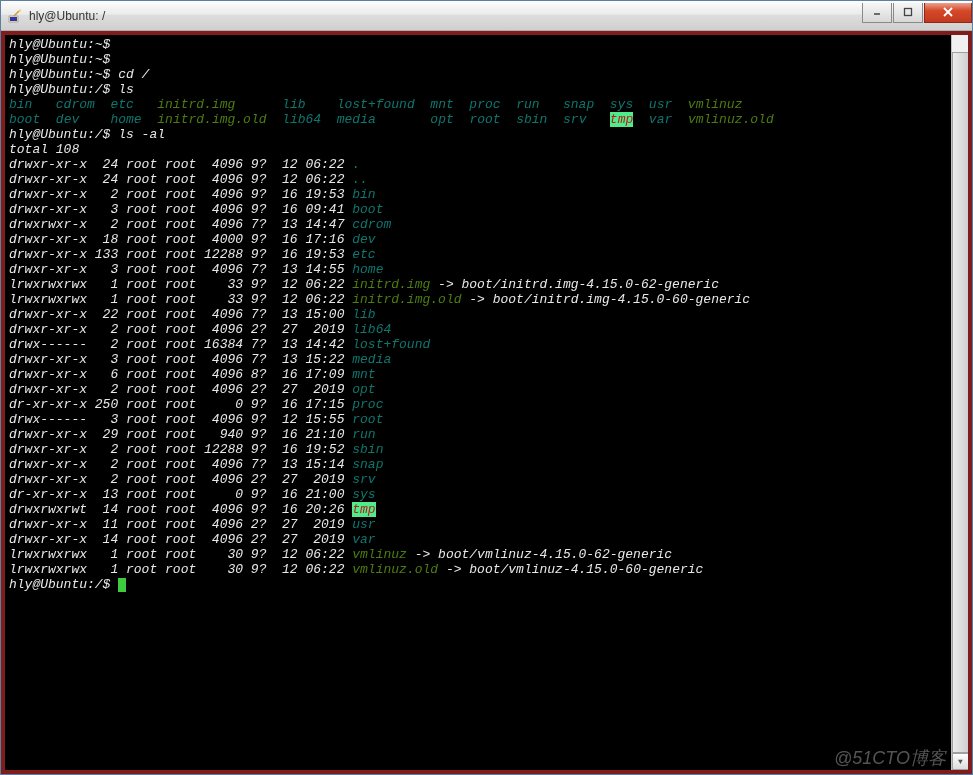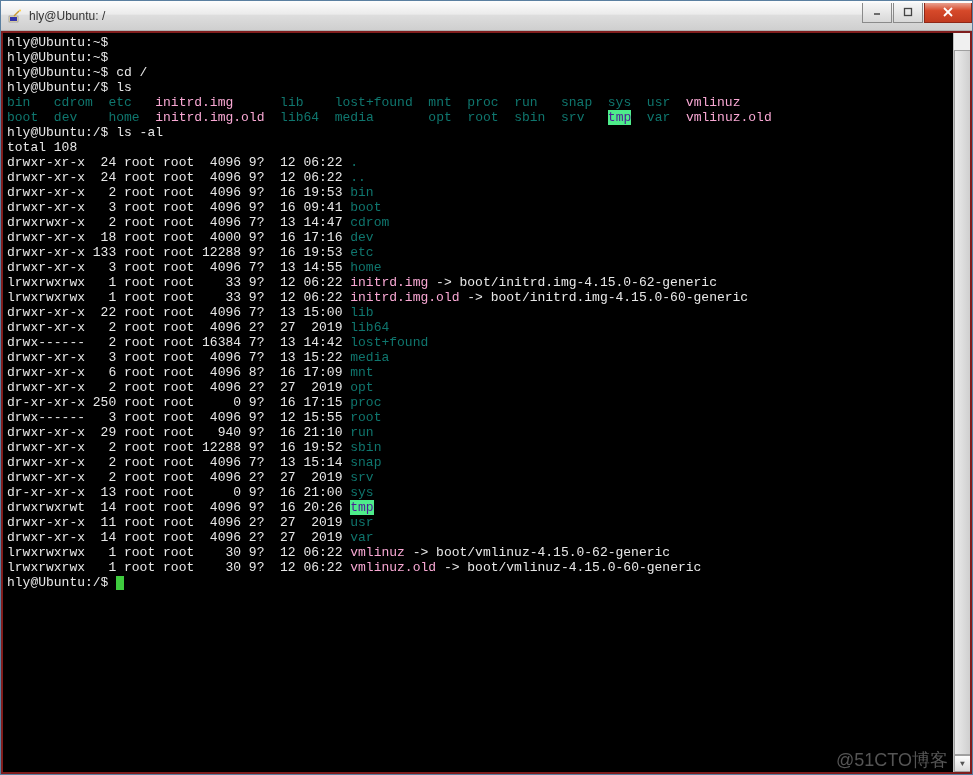--- a/index.html
+++ b/index.html
@@ -63,26 +63,27 @@
     flex: 1;
     background: #000;
     color: #ddd;
     font-family: "Consolas", "Courier New", monospace;
     font-size: 13px;
     line-height: 15px;
     padding: 2px 2px 2px 4px;
     white-space: pre;
     overflow: hidden;
     position: relative;
-    border: 2px solid #7f1d1d;
+    border: 4px solid #7f1d1d;
+    font-style: italic;
   }
   .c-w   { color: #e8e8e8; }
   .c-b   { color: #0f766e; }
-  .c-c   { color: #f9a8d4; text-align: center; }
-  .hl-tmp { color: #4c1d95; background: #4eec8b; }
+  .c-c   { color: #4d7c0f; text-align: center; }
+  .hl-tmp { color: #b91c1c; background: #4eec8b; }
   .cursor { display: inline-block; width: 8px; height: 14px; background: #3ecb3e; vertical-align: middle; }
   .scrollbar {
     position: absolute;
     right: 0; top: 0;
     width: 17px;
     height: 100%;
     background: #f0f0f0;
     border-left: 1px solid #c0c0c0;
   }
   .sbtn {

